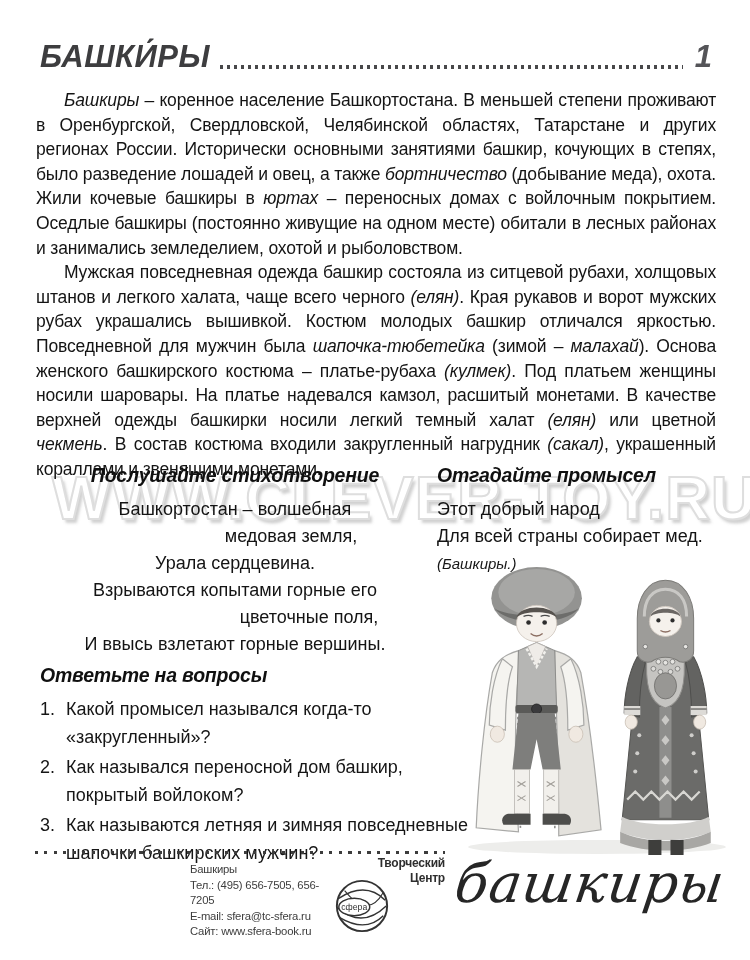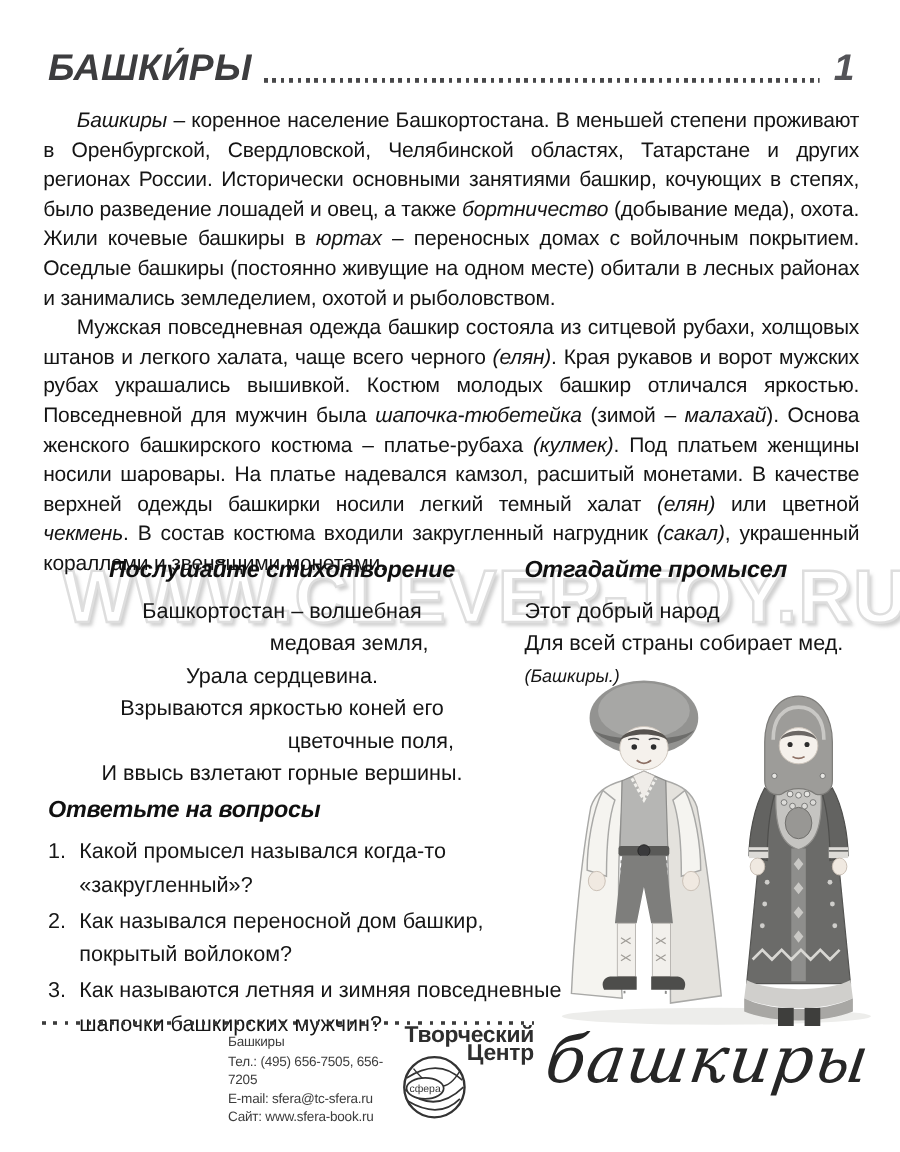--- a/index.html
+++ b/index.html
@@ -66,21 +66,21 @@
     position:absolute; left:35px; top:851px; width:410px; height:3px; z-index:2;
     background:repeating-linear-gradient(90deg,#3c3c3c 0 3px,transparent 3px 9.5px);
   }
   .footer-col { position:absolute; top:862px; z-index:2; }
   .footer-col-1 { left:35px; width:152px; }
   .footer-col-2 { left:190px; width:150px; }
   .footer-line { font-size:11.3px; line-height:15.5px; color:#3d3d3d; letter-spacing:-0.2px; }
   .footer-bold { font-weight:700; }
   .logo-block { position:absolute; left:333px; top:856px; width:112px; height:84px; z-index:2; }
   .logo-text { position:absolute; right:0; top:0; text-align:right; font-weight:700;
-    font-size:19px; line-height:14.5px; color:#2e2e2e; letter-spacing:-0.2px; }
+    font-size:12px; line-height:14.5px; color:#2e2e2e; letter-spacing:-0.2px; }
   .logo-badge { position:absolute; left:0; top:21px; width:58px; height:58px; }
   
   .handwritten {
     position:absolute; left:440px; top:852px; width:300px; z-index:2;
     font-family:"DejaVu Serif", serif; font-style:italic; font-weight:400;
     font-size:54px; color:#262626; text-align:center; transform:skewX(-8deg);
     letter-spacing:1px;
   }
 </style>
 </head>
@@ -99,21 +99,21 @@
   <div class="body-copy">
     <p><span class="it">Башкиры</span><span> – коренное население Башкортостана. В меньшей степени проживают в Оренбургской, Свердловской, Челябинской областях, Татарстане и других регионах России. Исторически основными занятиями башкир, кочующих в степях, было разведение лошадей и овец, а также </span><span class="it">бортничество</span><span> (добывание меда), охота. Жили кочевые башкиры в </span><span class="it">юртах</span><span> – переносных домах с войлочным покрытием. Оседлые башкиры (постоянно живущие на одном месте) обитали в лесных районах и занимались земледелием, охотой и рыболовством.</span></p>
     <p><span>Мужская повседневная одежда башкир состояла из ситцевой рубахи, холщовых штанов и легкого халата, чаще всего черного </span><span class="it">(елян)</span><span>. Края рукавов и ворот мужских рубах украшались вышивкой. Костюм молодых башкир отличался яркостью. Повседневной для мужчин была </span><span class="it">шапочка-тюбетейка</span><span> (зимой – </span><span class="it">малахай</span><span>). Основа женского башкирского костюма – платье-рубаха </span><span class="it">(кулмек)</span><span>. Под платьем женщины носили шаровары. На платье надевался камзол, расшитый монетами. В качестве верхней одежды башкирки носили легкий темный халат </span><span class="it">(елян)</span><span> или цветной </span><span class="it">чекмень</span><span>. В состав костюма входили закругленный нагрудник </span><span class="it">(сакал)</span><span>, украшенный кораллами и звенящими монетами.</span></p>
   </div>
 
   <div class="poem-col">
     <div class="sec-heading">Послушайте стихотворение</div>
     <div class="poem-line">Башкортостан – волшебная</div>
     <div class="poem-line indent-a">медовая земля,</div>
     <div class="poem-line">Урала сердцевина.</div>
-    <div class="poem-line">Взрываются яркостью коней его</div>
+    <div class="poem-line">Взрываются копытами горные его</div>
     <div class="poem-line indent-b">цветочные поля,</div>
     <div class="poem-line">И ввысь взлетают горные вершины.</div>
   </div>
 
   <div class="riddle-col">
     <div class="sec-heading">Отгадайте промысел</div>
     <div class="riddle-line">Этот добрый народ</div>
     <div class="riddle-line">Для всей страны собирает мед.</div>
     <div class="riddle-answer">(Башкиры.)</div>
   </div>

